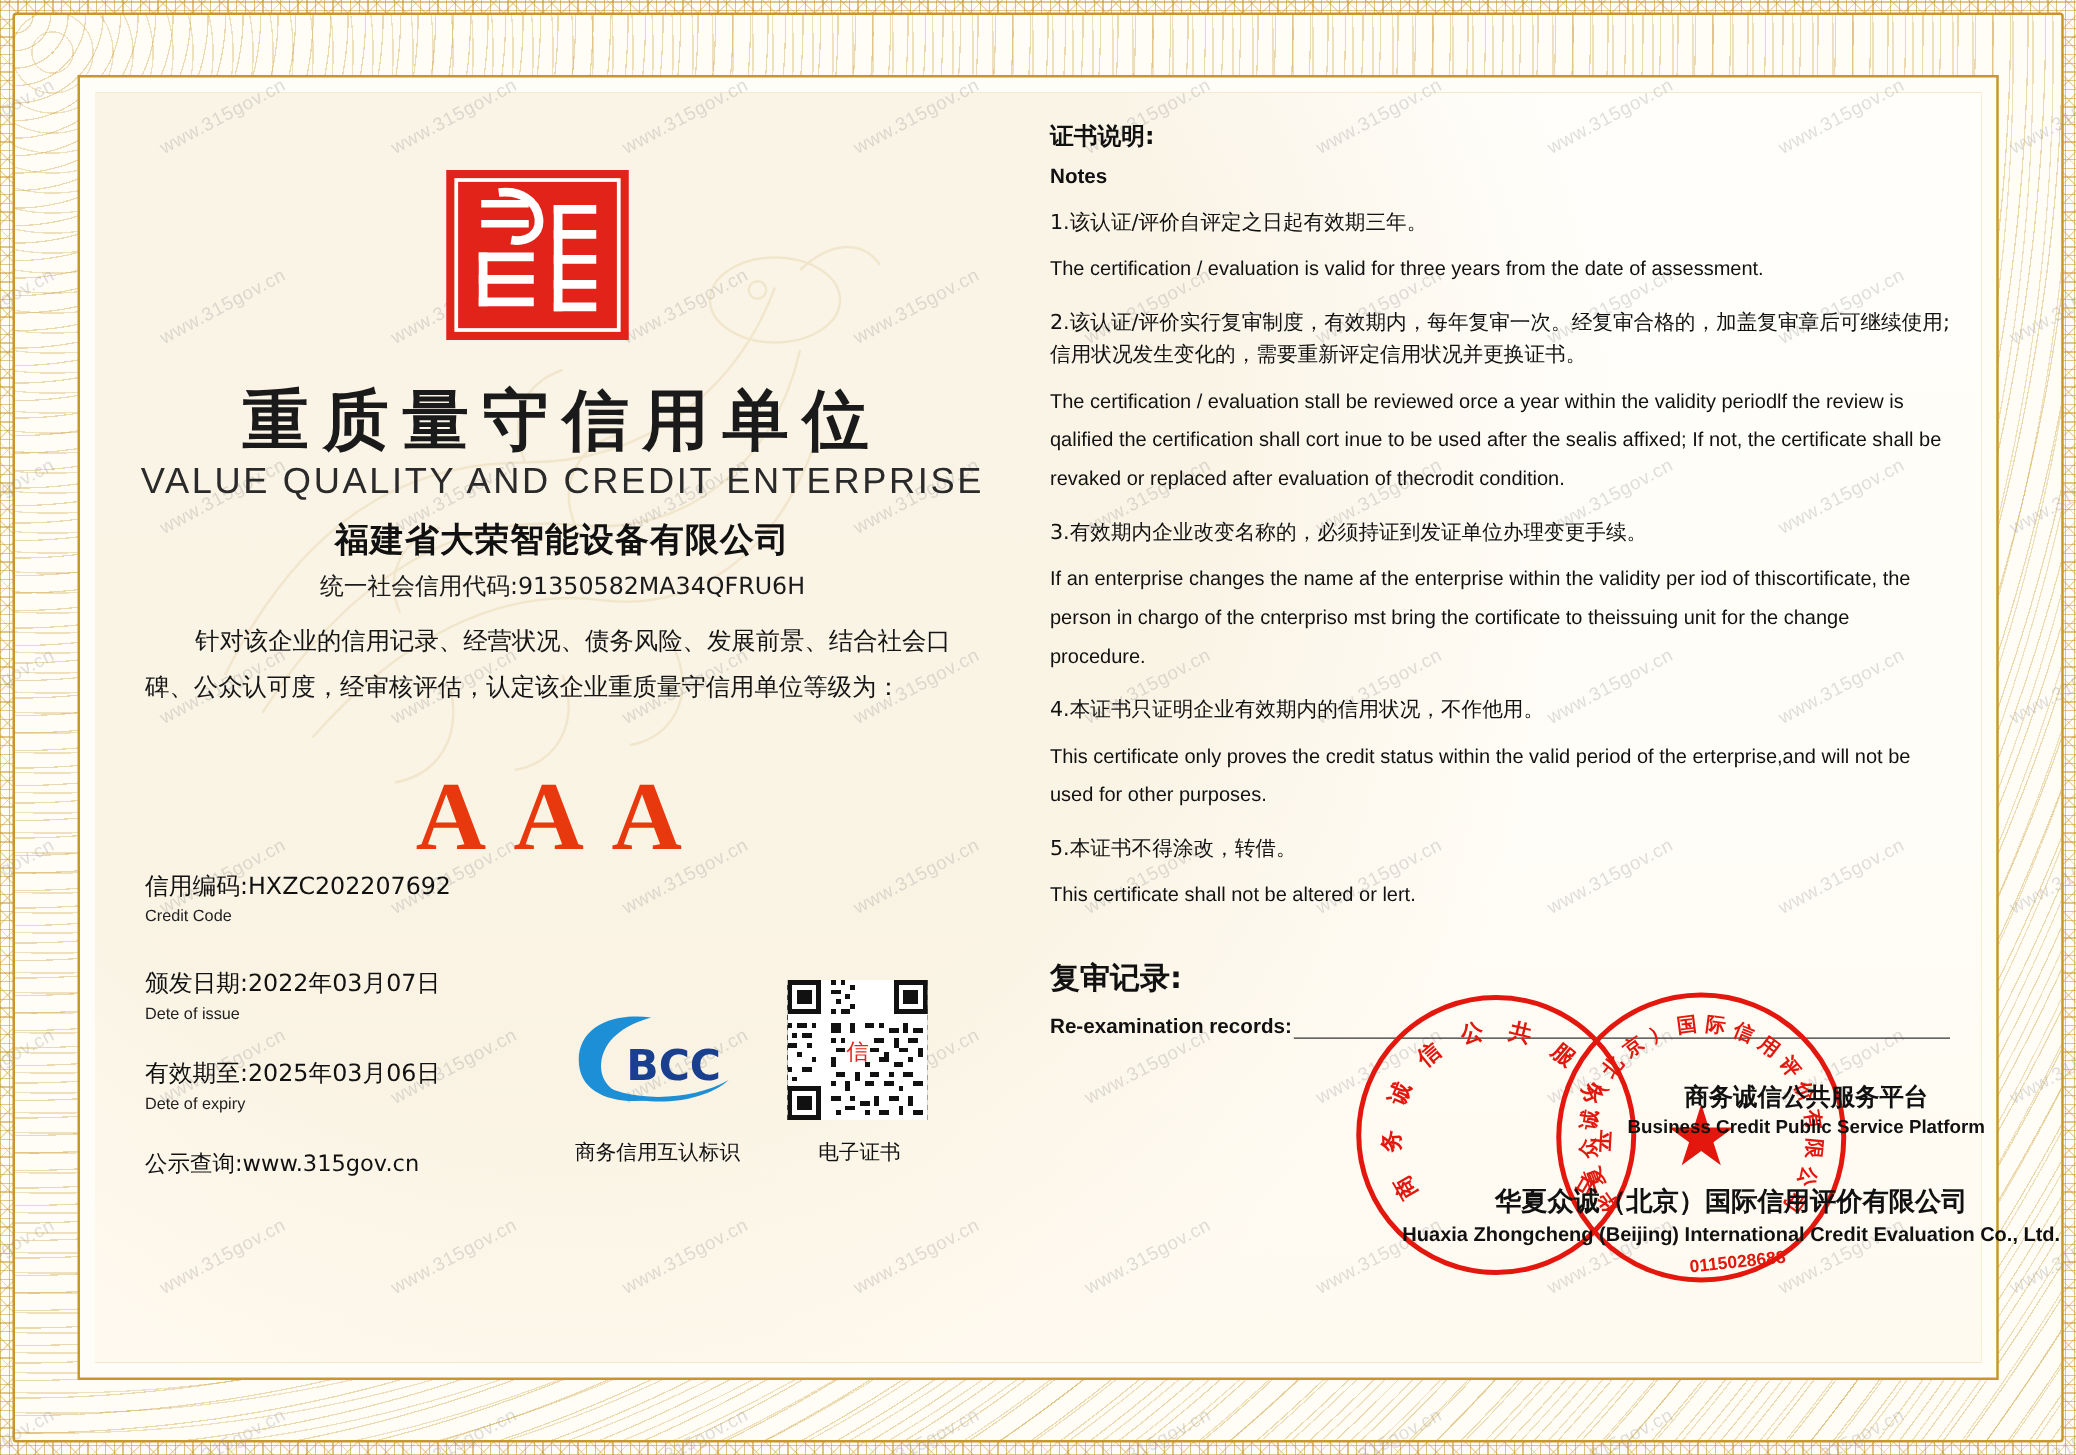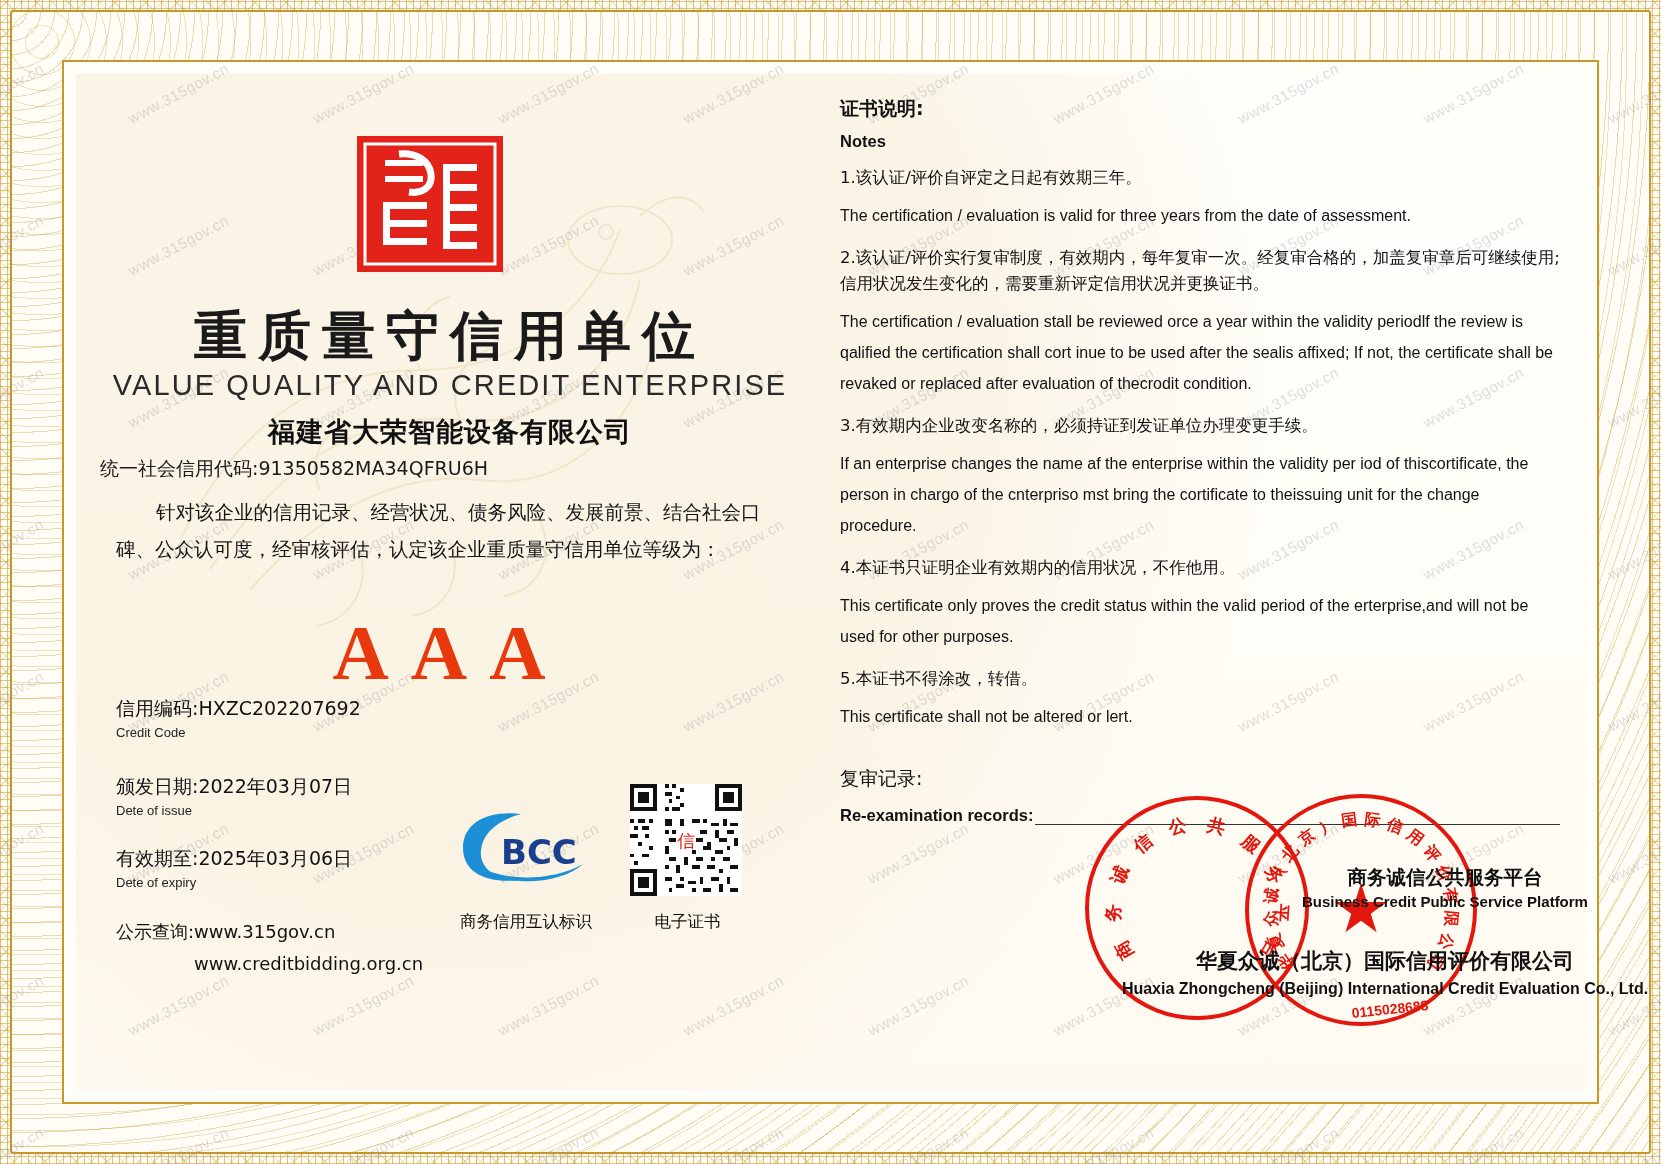--- a/index.html
+++ b/index.html
@@ -137,20 +137,21 @@
     font-size: 27px;
     font-weight: 700;
     color: #111;
     font-family: "DejaVu Sans", sans-serif;
     letter-spacing: 1px;
   }
   .company-code {
     position: absolute;
     left: 0; top: 360px;
     width: 700px;
+    text-align: center;
     font-size: 19px;
     color: #1a1a1a;
     font-family: "DejaVu Sans", sans-serif;
   }
   .statement {
     position: absolute;
     left: 16px; top: 400px;
     width: 668px;
     font-size: 19.5px;
     line-height: 37px;
@@ -261,22 +262,22 @@
     font-family: "DejaVu Sans", sans-serif;
   }
   .note-en {
     margin-top: 9px;
     font-size: 16px;
     line-height: 31px;
     color: #111;
   }
   .review-head-cn {
     margin-top: 34px;
-    font-size: 19px;
-    font-weight: 400;
+    font-size: 24px;
+    font-weight: 700;
     color: #111;
     font-family: "DejaVu Sans", sans-serif;
   }
   .review-row {
     margin-top: 14px;
     display: flex;
     align-items: flex-end;
     font-size: 16.5px;
     font-weight: 700;
     color: #111;
@@ -516,21 +517,20 @@
         <div class="fv">颁发日期:2022年03月07日</div>
         <div class="fl">Dete of issue</div>
       </div>
       <div class="field f-expiry">
         <div class="fv">有效期至:2025年03月06日</div>
         <div class="fl">Dete of expiry</div>
       </div>
 
       <div class="query-block">
         <span>公示查询:www.315gov.cn</span>
-        <span class="url2">www.creditbidding.org.cn</span>
       </div>
 
       <svg class="bcc-wrap" viewBox="0 0 140 78">
         <path d="M8 40 C8 14 34 2 66 6 C44 12 28 24 26 42 C24 60 40 72 66 72 C34 76 8 66 8 40 Z" fill="#1c8fd6"></path>
         <path d="M20 56 C46 74 96 74 128 56 C104 78 44 80 20 56 Z" fill="#1c8fd6"></path>
         <text x="46" y="56" font-family="DejaVu Sans, sans-serif" font-size="34" font-weight="bold" fill="#1a3f8f">BCC</text>
       </svg>
       <div class="bcc-caption">商务信用互认标识</div>
 
       <svg class="qr" viewBox="0 0 29 29" shape-rendering="crispEdges">

